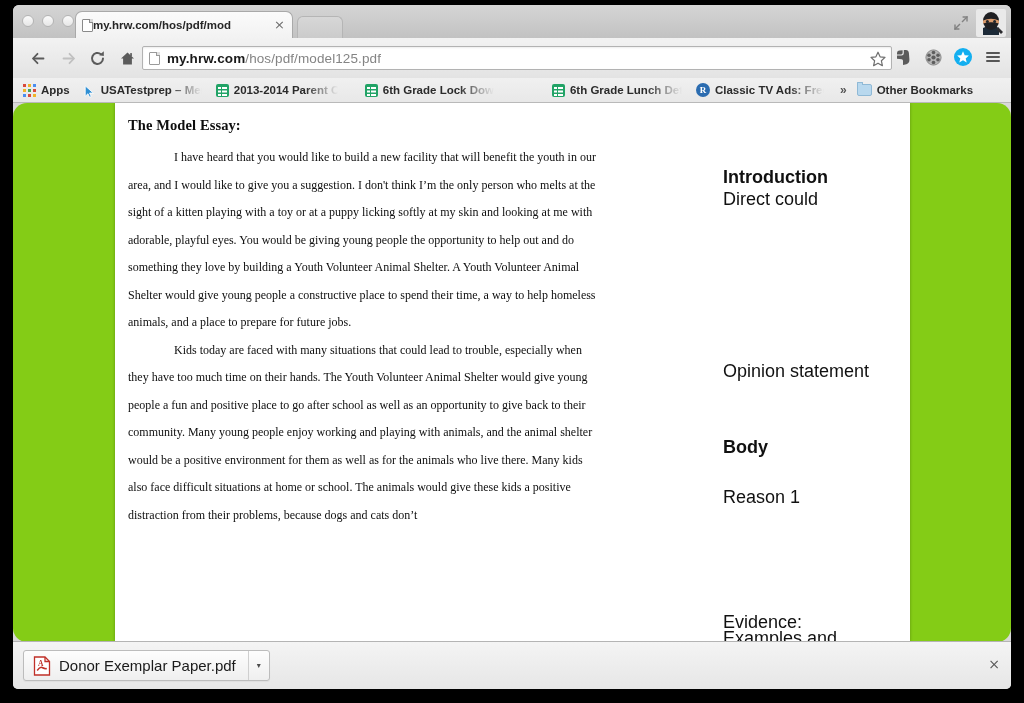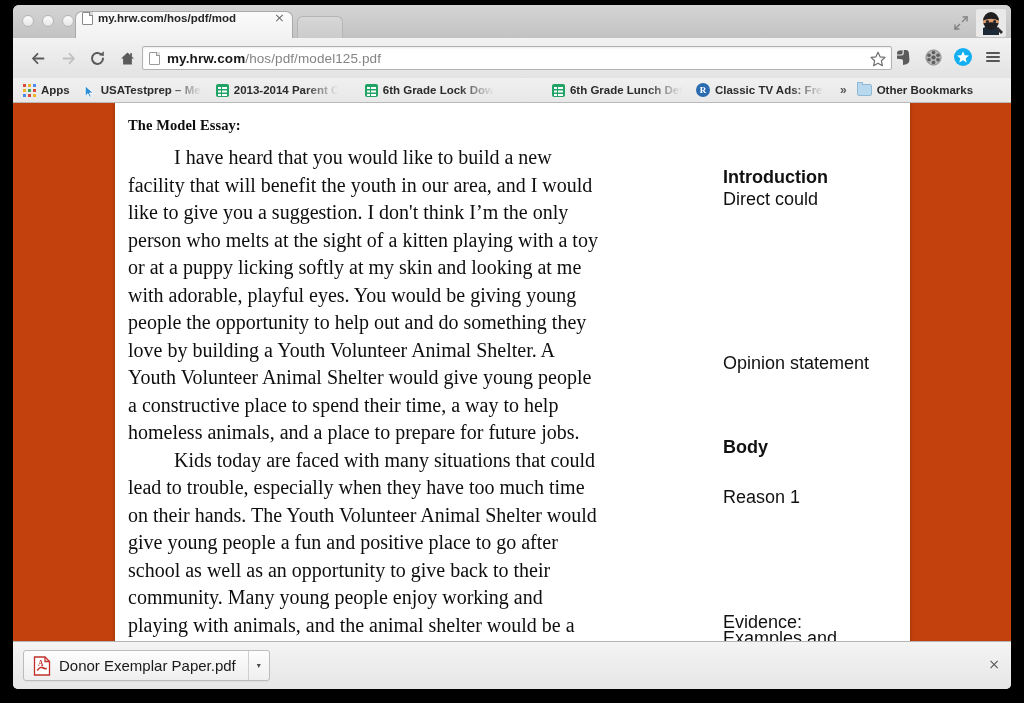--- a/index.html
+++ b/index.html
@@ -32,21 +32,21 @@
 
   .tab{
     position:absolute;left:62px;top:6px;width:218px;height:27px;
     background:linear-gradient(#fbfbfb,#f2f2f2);
     border:1px solid #a9a9a9;border-bottom:none;
     border-radius:7px 7px 0 0;
     box-sizing:border-box;
     transform:perspective(60px) rotateX(0deg);
   }
   .tab:before,.tab:after{content:"";position:absolute;bottom:-1px;width:10px;height:12px;}
-  .tab-inner{display:flex;height:100%;padding:0 6px;gap:5px;}
+  .tab-inner{display:flex;align-items:center;height:100%;padding:0 6px;}
   .tab-favicon{width:11px;height:13px;flex:none;position:relative;}
   .tab-favicon i{
     position:absolute;inset:0;background:#fff;border:1px solid #8a8a8a;
     box-sizing:border-box;border-radius:1px;
   }
   .tab-favicon i:after{
     content:"";position:absolute;right:-1px;top:-1px;width:4px;height:4px;
     background:#d8d8d8;border-left:1px solid #8a8a8a;border-bottom:1px solid #8a8a8a;
     box-sizing:border-box;
   }
@@ -137,40 +137,40 @@
      font-family:"Liberation Serif",serif;}
   .chev{font-size:12px;color:#555;font-weight:bold;margin:0 10px 0 2px;flex:none;}
   .ico-folder{width:15px;height:12px;background:#b8d8ee;border-radius:1px 2px 2px 2px;position:relative;flex:none;
      border:1px solid #8fb9d6;box-sizing:border-box;}
   .ico-folder:before{content:"";position:absolute;left:-1px;top:-3px;width:6px;height:3px;background:#b8d8ee;
      border:1px solid #8fb9d6;border-bottom:none;border-radius:1px 1px 0 0;box-sizing:border-box;}
 
   
   .viewer{
     position:absolute;left:0;top:98px;width:998px;height:539px;
-    background:#c2410c;overflow:hidden;
+    background:#84cc16;overflow:hidden;border-radius:14px;
   }
   .page{
     position:absolute;left:102px;top:0;width:795px;height:539px;
     background:#fff;
     box-shadow:0 0 3px rgba(0,0,0,.28);
   }
   .page-body{position:relative;width:100%;height:100%;}
 
   .essay{
     position:absolute;left:13px;top:14px;width:470px;
     font-family:"Liberation Serif", serif;
     color:#0e0e0e;
   }
   .essay h1{
     font-size:14.5px;margin:0 0 10px 0;font-weight:bold;letter-spacing:.1px;
   }
   .salutation{font-size:14.5px;margin:0 0 3px 0;}
   .essay p.para{
-    font-size:20px;line-height:27.5px;margin:0;text-indent:46px;
+    font-size:12px;line-height:27.5px;margin:0;text-indent:46px;
     text-align:left;
   }
 
   .annotations{
     position:absolute;left:608px;top:0;width:190px;
     font-family:"Liberation Sans", sans-serif;
   }
   .anno{position:absolute;font-size:18px;color:#111;line-height:16px;}
   .anno.b{font-weight:bold;}
 
@@ -394,21 +394,21 @@
 
         <div class="essay">
           <h1>The Model Essay:</h1>
           <p class="para">I have heard that you would like to build a new facility that will benefit the youth in our area, and I would like to give you a suggestion. I don't think I’m the only person who melts at the sight of a kitten playing with a toy or at a puppy licking softly at my skin and looking at me with adorable, playful eyes. You would be giving young people the opportunity to help out and do something they love by building a Youth Volunteer Animal Shelter. A Youth Volunteer Animal Shelter would give young people a constructive place to spend their time, a way to help homeless animals, and a place to prepare for future jobs.</p>
           <p class="para">Kids today are faced with many situations that could lead to trouble, especially when they have too much time on their hands. The Youth Volunteer Animal Shelter would give young people a fun and positive place to go after school as well as an opportunity to give back to their community. Many young people enjoy working and playing with animals, and the animal shelter would be a positive environment for them as well as for the animals who live there. Many kids also face difficult situations at home or school. The animals would give these kids a positive distraction from their problems, because dogs and cats don’t</p>
         </div>
 
         <div class="annotations">
           <div class="anno b" style="top:66px">Introduction</div>
           <div class="anno" style="top:88px">Direct could</div>
-          <div class="anno" style="top:252px">Opinion statement</div>
+          <div class="anno" style="top:260px">Opinion statement</div>
           <div class="anno b" style="top:336px">Body</div>
           <div class="anno" style="top:386px">Reason 1</div>
           <div class="anno" style="top:511px;width:160px">Evidence: Examples and elaboration</div>
         </div>
 
       </div>
     </div>
   </div>
 
   <div class="shelf">

